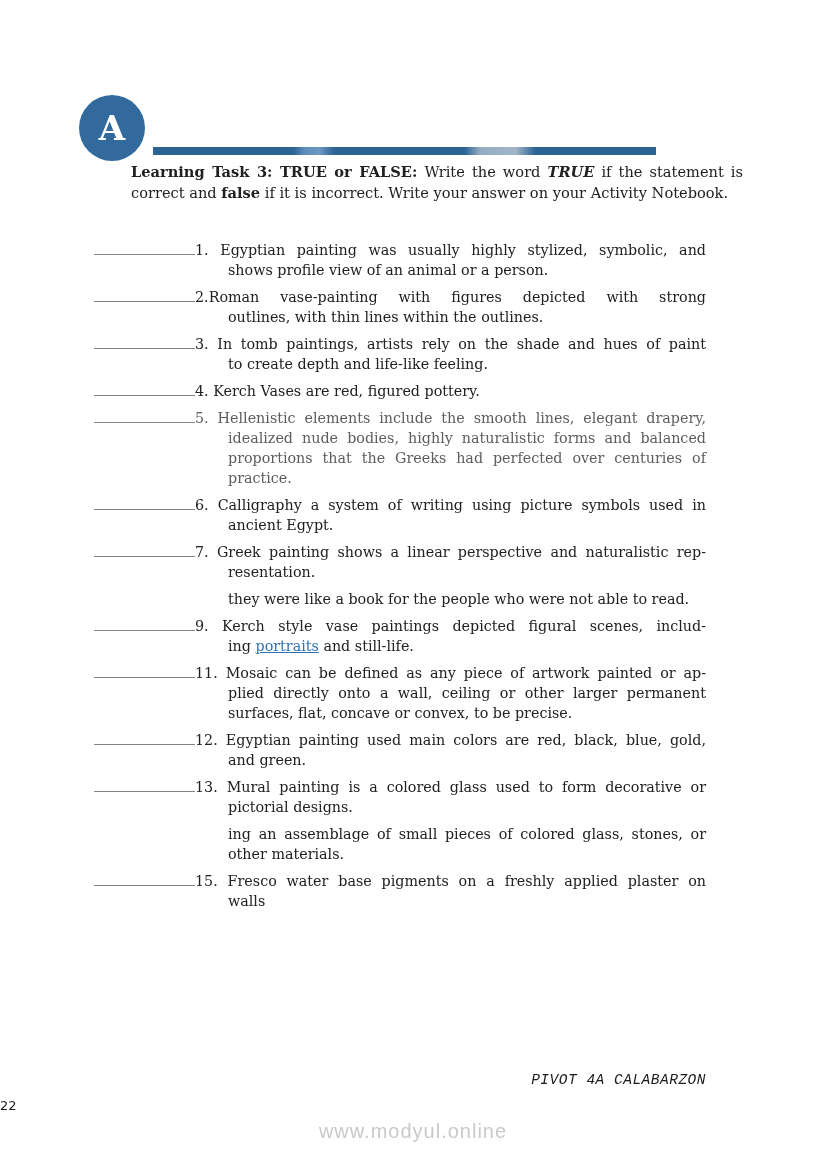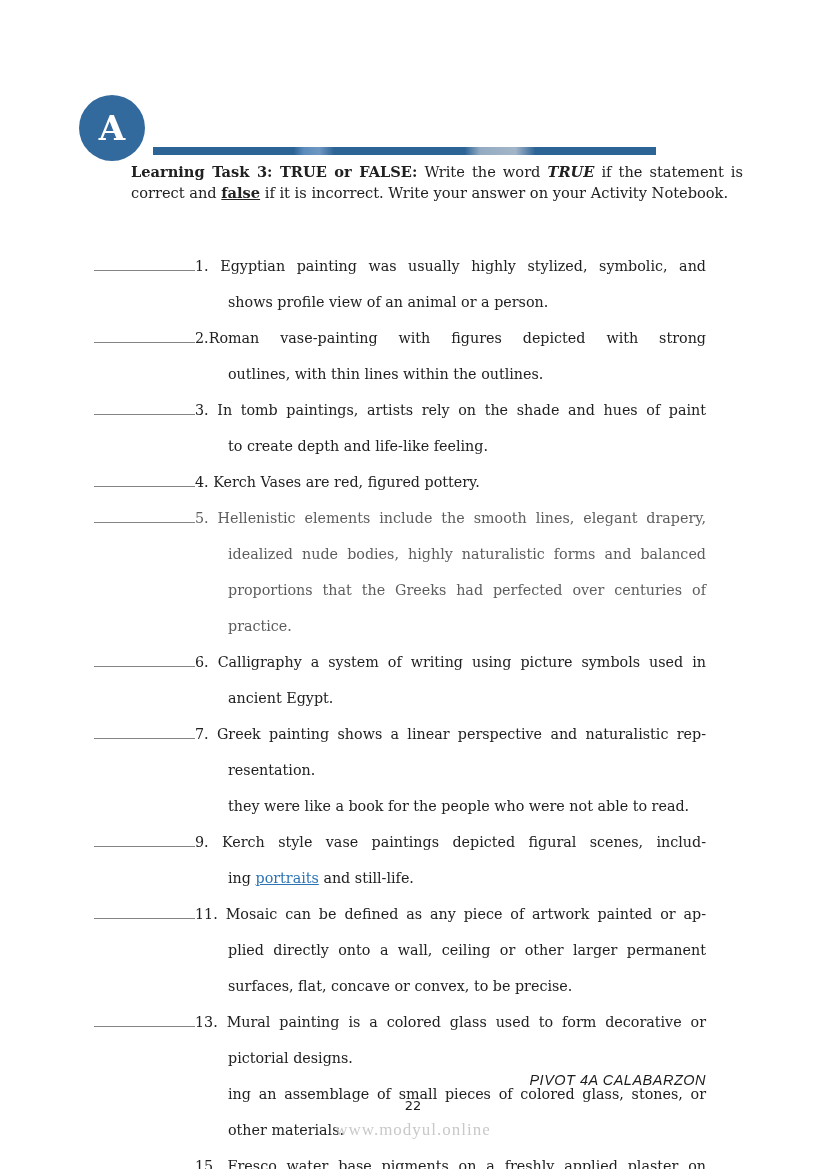--- a/index.html
+++ b/index.html
@@ -33,51 +33,51 @@
   }
   
   #heading{
     position:absolute;left:94px;top:161px;width:612px;
     font-size:14.6px;line-height:21px;margin-left:37px;
   }
   .h-line{white-space:nowrap;}
   .jf{text-align:justify;text-align-last:justify;}
   .seg-bold{font-weight:bold;}
   .seg-bi{font-weight:bold;font-style:italic;}
-  .seg-bu{font-weight:bold;text-decoration:underline;}
+  .seg-bu{font-weight:bold;}
   .seg-i{font-style:italic;}
   .seg-link{color:var(--link,#2e74b5);text-decoration:underline;cursor:pointer;}
   
   #task-list{
     position:absolute;left:94px;top:240px;width:612px;
     font-size:14.3px;line-height:20px;
   }
   .item{margin-bottom:7px;}
   .item.muted{color:var(--muted,#5d5d5d);}
-  .line{white-space:nowrap;margin-top:16px;}
+  .line{white-space:nowrap;}
   .line.cont{margin-left:134px;}
   .blank{
     display:inline-block;width:101px;height:14px;
     border-bottom:1.4px solid var(--blankline,#848484);
   }
   
   #footer-brand{
     position:absolute;right:120px;top:1072px;
-    font-family:Liberation Sans, sans-serif;
+    font-family:Liberation Mono, monospace;
     font-style:italic;font-size:14.5px;color:#1c1c1c;letter-spacing:0.5px;
   }
   #page-number{
-    position:absolute;left:0;top:1098px;width:826px;text-align:center;
+    position:absolute;left:0;top:1098px;width:826px;text-align:left;
     font-family:"DejaVu Sans","Liberation Sans",sans-serif;
     font-size:13px;color:#1c1c1c;
   }
   #watermark{
     position:absolute;left:0;top:1120px;width:826px;text-align:center;
-    font-family:Liberation Serif, serif;
-    font-size:17px;color:var(--watermark,#c9c9c9);letter-spacing:1px;
+    font-family:Liberation Sans, sans-serif;
+    font-size:20px;color:var(--watermark,#c9c9c9);letter-spacing:1px;
   }
 </style>
 </head>
 <body>
 
 <div id="page">
   <div id="badge">
     <span class="letter">A</span>
   </div>
   <div id="rule"></div>
@@ -123,20 +123,24 @@
       <div class="item">
         <div class="line first jf"><span class="blank"></span><span>9. Kerch style vase paintings depicted figural scenes, includ-</span></div>
         <div class="line cont"><span>ing </span><span class="seg-link">portraits</span><span> and still-life.</span></div>
       </div>
       <div class="item">
         <div class="line first jf"><span class="blank"></span><span>11. Mosaic can be defined as any piece of artwork painted or ap-</span></div>
         <div class="line cont jf"><span>plied directly onto a wall, ceiling or other larger permanent</span></div>
         <div class="line cont"><span>surfaces, flat, concave or convex, to be precise.</span></div>
       </div>
       <div class="item">
+        <div class="line first jf"><span class="blank"></span><span>12. Egyptian painting used main colors are red, black, blue, gold,</span></div>
+        <div class="line cont"><span>and green.</span></div>
+      </div>
+      <div class="item">
         <div class="line first jf"><span class="blank"></span><span>13. Mural painting is a colored glass used to form decorative or</span></div>
         <div class="line cont"><span>pictorial designs.</span></div>
       </div>
       <div class="item">
         <div class="line cont jf"><span>ing an assemblage of small pieces of colored glass, stones, or</span></div>
         <div class="line cont"><span>other materials.</span></div>
       </div>
       <div class="item">
         <div class="line first jf"><span class="blank"></span><span>15. Fresco water base pigments on a freshly applied plaster on</span></div>
         <div class="line cont"><span>walls</span></div>

